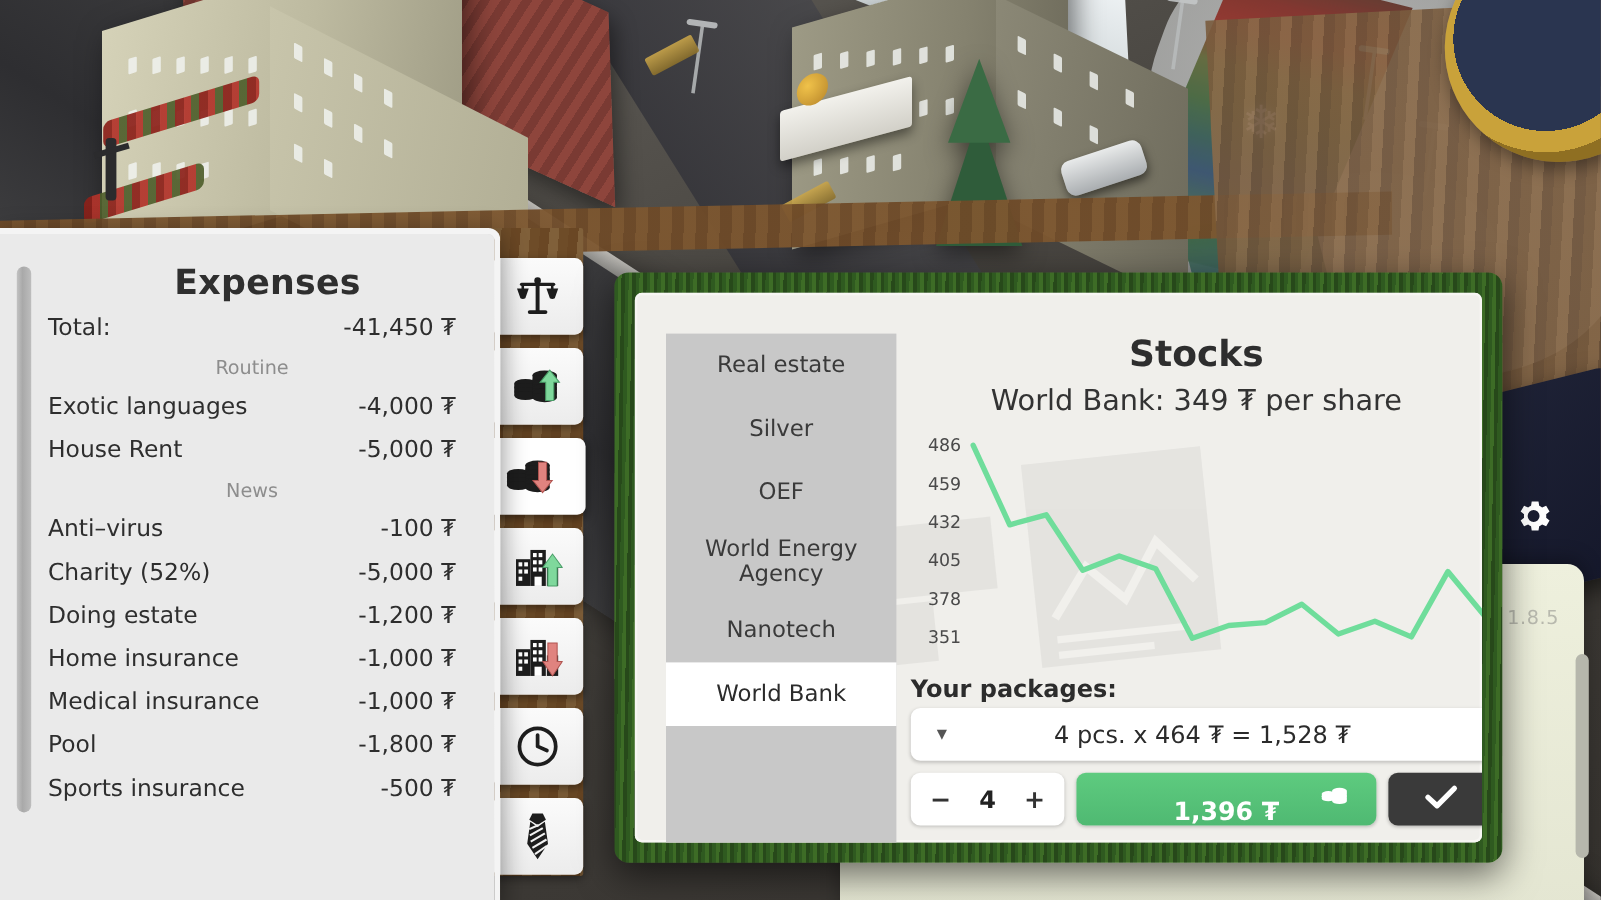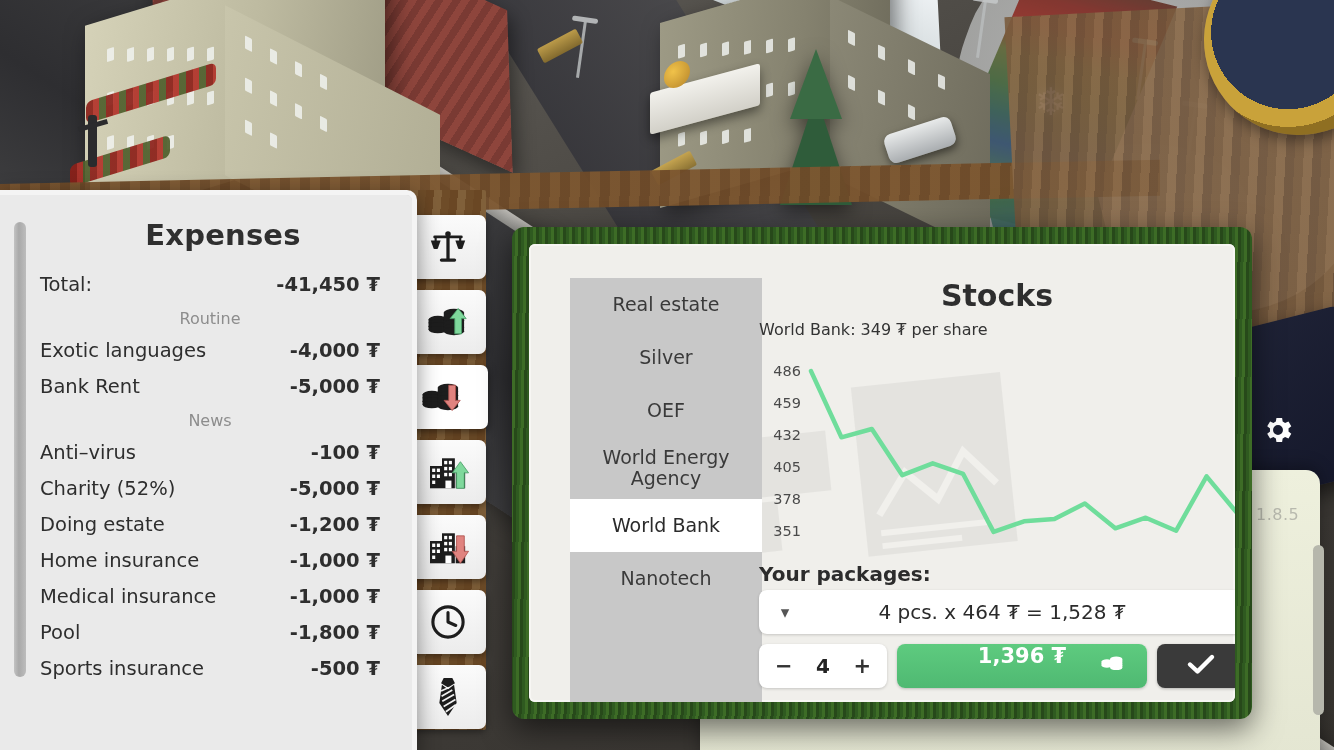--- a/index.html
+++ b/index.html
@@ -187,28 +187,28 @@
     box-shadow:0 6px 22px rgba(0,0,0,.45);
     overflow:hidden;
   }
   #expenses .inner{position:absolute;left:0;top:0;right:0;bottom:0;background:#eaeaea;border-radius:0 6px 0 0;}
   .exp-scrollbar{
     position:absolute;left:14px;top:27px;width:12px;height:455px;border-radius:7px;
     background:linear-gradient(90deg,#c2c2c2,#a9a9a9 40%,#bdbdbd);
   }
   .exp-title{
     text-align:center;font-size:29px;font-weight:bold;color:#2f2f2f;
-    margin:23px 0 14px 0;letter-spacing:.2px;padding-left:34px;
+    margin:23px 0 2px 0;letter-spacing:.2px;padding-left:34px;
   }
   .exp-rows{padding:0 32px 0 40px;}
   .exp-row{
     display:flex;justify-content:space-between;align-items:baseline;
     font-size:19.5px;color:#2e2e2e;padding:6.5px 0;
   }
-  .exp-row .val{white-space:nowrap;font-weight:bold;}
+  .exp-row .val{white-space:nowrap;}
   .exp-group{
     text-align:center;color:#8d8d8d;font-size:16px;padding:7px 0 4px 0;
   }
 
   
   #iconrail{
     position:absolute;left:402px;top:210px;width:80px;height:510px;
   }
   .railbg{
     position:absolute;left:0;top:-20px;width:84px;height:540px;
@@ -235,35 +235,35 @@
   }
   .stocks-body{
     width:100%;height:100%;background:#f0efeb;border-radius:6px;position:relative;overflow:hidden;
     box-shadow:inset 0 0 0 2px #f7f6f3;
   }
   .stk-watermark{
     position:absolute;left:150px;top:120px;width:420px;height:200px;opacity:.07;pointer-events:none;
   }
   .side-list{
     position:absolute;left:26px;top:34px;width:192px;height:425px;
-    background:#c8c8c8;display:flex;flex-direction:column;margin-left:15px;
+    background:#c8c8c8;display:flex;flex-direction:column;
   }
   .side-item{
     height:53px;display:flex;align-items:center;justify-content:center;
     font-size:19px;color:#3a3a3a;text-align:center;line-height:1.1;padding:0 6px;box-sizing:border-box;
   }
   .side-item.two{height:62px;}
   .side-item.selected{background:#fff;color:#2b2b2b;}
   .stk-title{
     position:absolute;left:230px;right:0;top:34px;text-align:center;
     font-size:30px;font-weight:bold;color:#2e2e2e;
   }
   .stk-sub{
-    position:absolute;left:230px;right:0;top:76px;text-align:left;
-    font-size:16px;color:#333;
+    position:absolute;left:230px;right:0;top:76px;text-align:center;
+    font-size:24px;color:#333;
   }
   .chart-wrap{position:absolute;left:230px;top:110px;width:486px;height:195px;}
   .chart-wrap svg{position:absolute;left:0;top:0;}
   .ylabel{font-size:14.5px;fill:#4a4a4a;font-family:"DejaVu Sans","Liberation Sans",sans-serif;}
   .pkg-label{
     position:absolute;left:230px;top:318px;font-size:20px;font-weight:bold;color:#2c2c2c;
   }
   .pkg-select{
     position:absolute;left:230px;top:346px;width:486px;height:44px;
     background:#fff;border-radius:8px;display:flex;align-items:center;
@@ -274,21 +274,21 @@
   .btnrow{position:absolute;left:230px;top:400px;width:486px;height:44px;display:flex;gap:10px;}
   .stepper{
     width:128px;background:#fff;border-radius:8px;display:flex;align-items:center;
     justify-content:space-between;padding:0 16px;box-sizing:border-box;
     box-shadow:0 1px 3px rgba(0,0,0,.18);
   }
   .stepper .sgn{font-size:21px;color:#333;font-weight:bold;}
   .stepper .qty{font-size:20px;font-weight:bold;color:#222;}
   .buybtn{
     flex:1;background:linear-gradient(180deg,#5ecb7f,#4fb972);border-radius:8px;
-    display:flex;align-items:flex-start;justify-content:center;position:relative;
+    display:flex;align-items:flex-end;justify-content:center;position:relative;
     box-shadow:0 1px 3px rgba(0,0,0,.22);
   }
   .buybtn .price{font-size:21px;font-weight:bold;color:#fff;}
   .buybtn .coins{position:absolute;right:22px;top:50%;transform:translateY(-50%);}
   .okbtn{
     width:88px;background:#3a3a3a;border-radius:8px;display:flex;align-items:center;justify-content:center;
     box-shadow:0 1px 3px rgba(0,0,0,.25);
   }
 </style>
 </head>
@@ -550,21 +550,21 @@
         <span>Total:</span>
         <span class="val">-41,450 ₮</span>
       </div>
 
       <div class="exp-group">Routine</div>
       <div class="exp-row">
         <span>Exotic languages</span>
         <span class="val">-4,000 ₮</span>
       </div>
       <div class="exp-row">
-        <span>Bank Rent</span>
+        <span>House Rent</span>
         <span class="val">-5,000 ₮</span>
       </div>
 
       <div class="exp-group">News</div>
       <div class="exp-row">
         <span>Anti–virus</span>
         <span class="val">-100 ₮</span>
       </div>
       <div class="exp-row">
         <span>Charity (52%)</span>
@@ -614,25 +614,25 @@
       </div>
       <div class="side-item">
         <span>Silver</span>
       </div>
       <div class="side-item">
         <span>OEF</span>
       </div>
       <div class="side-item two">
         <span>World Energy Agency</span>
       </div>
+      <div class="side-item">
+        <span>Nanotech</span>
+      </div>
       <div class="side-item selected">
         <span>World Bank</span>
-      </div>
-      <div class="side-item">
-        <span>Nanotech</span>
       </div>
     </div>
 
     <div class="stk-title">Stocks</div>
     <div class="stk-sub">World Bank: 349 ₮ per share</div>
 
     <div class="chart-wrap">
       <svg id="chart-svg" width="486" height="195" viewBox="0 0 486 195">
           <text x="42" y="22.094594594594597" text-anchor="end" class="ylabel">486</text>
           <text x="42" y="54.02027027027027" text-anchor="end" class="ylabel">459</text>

